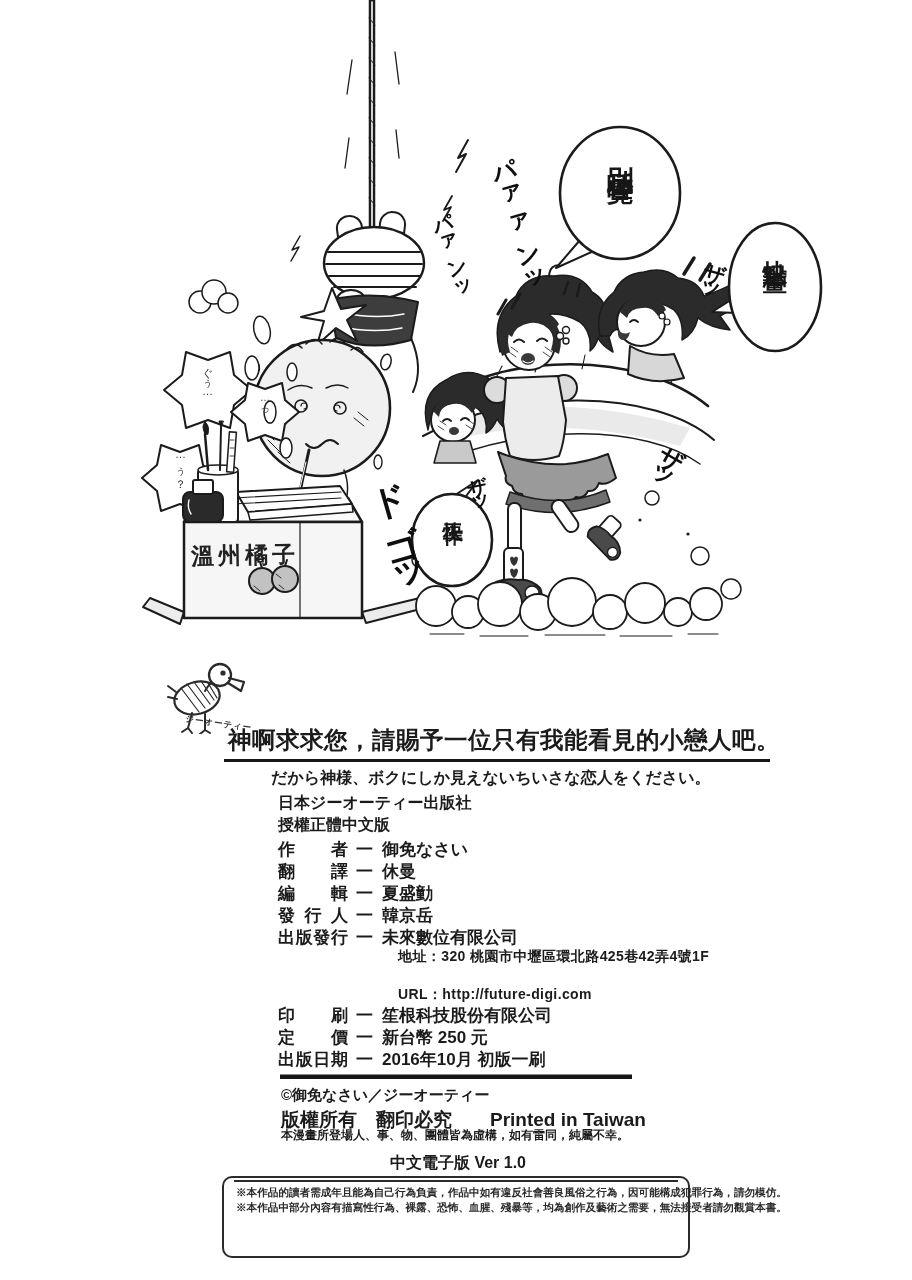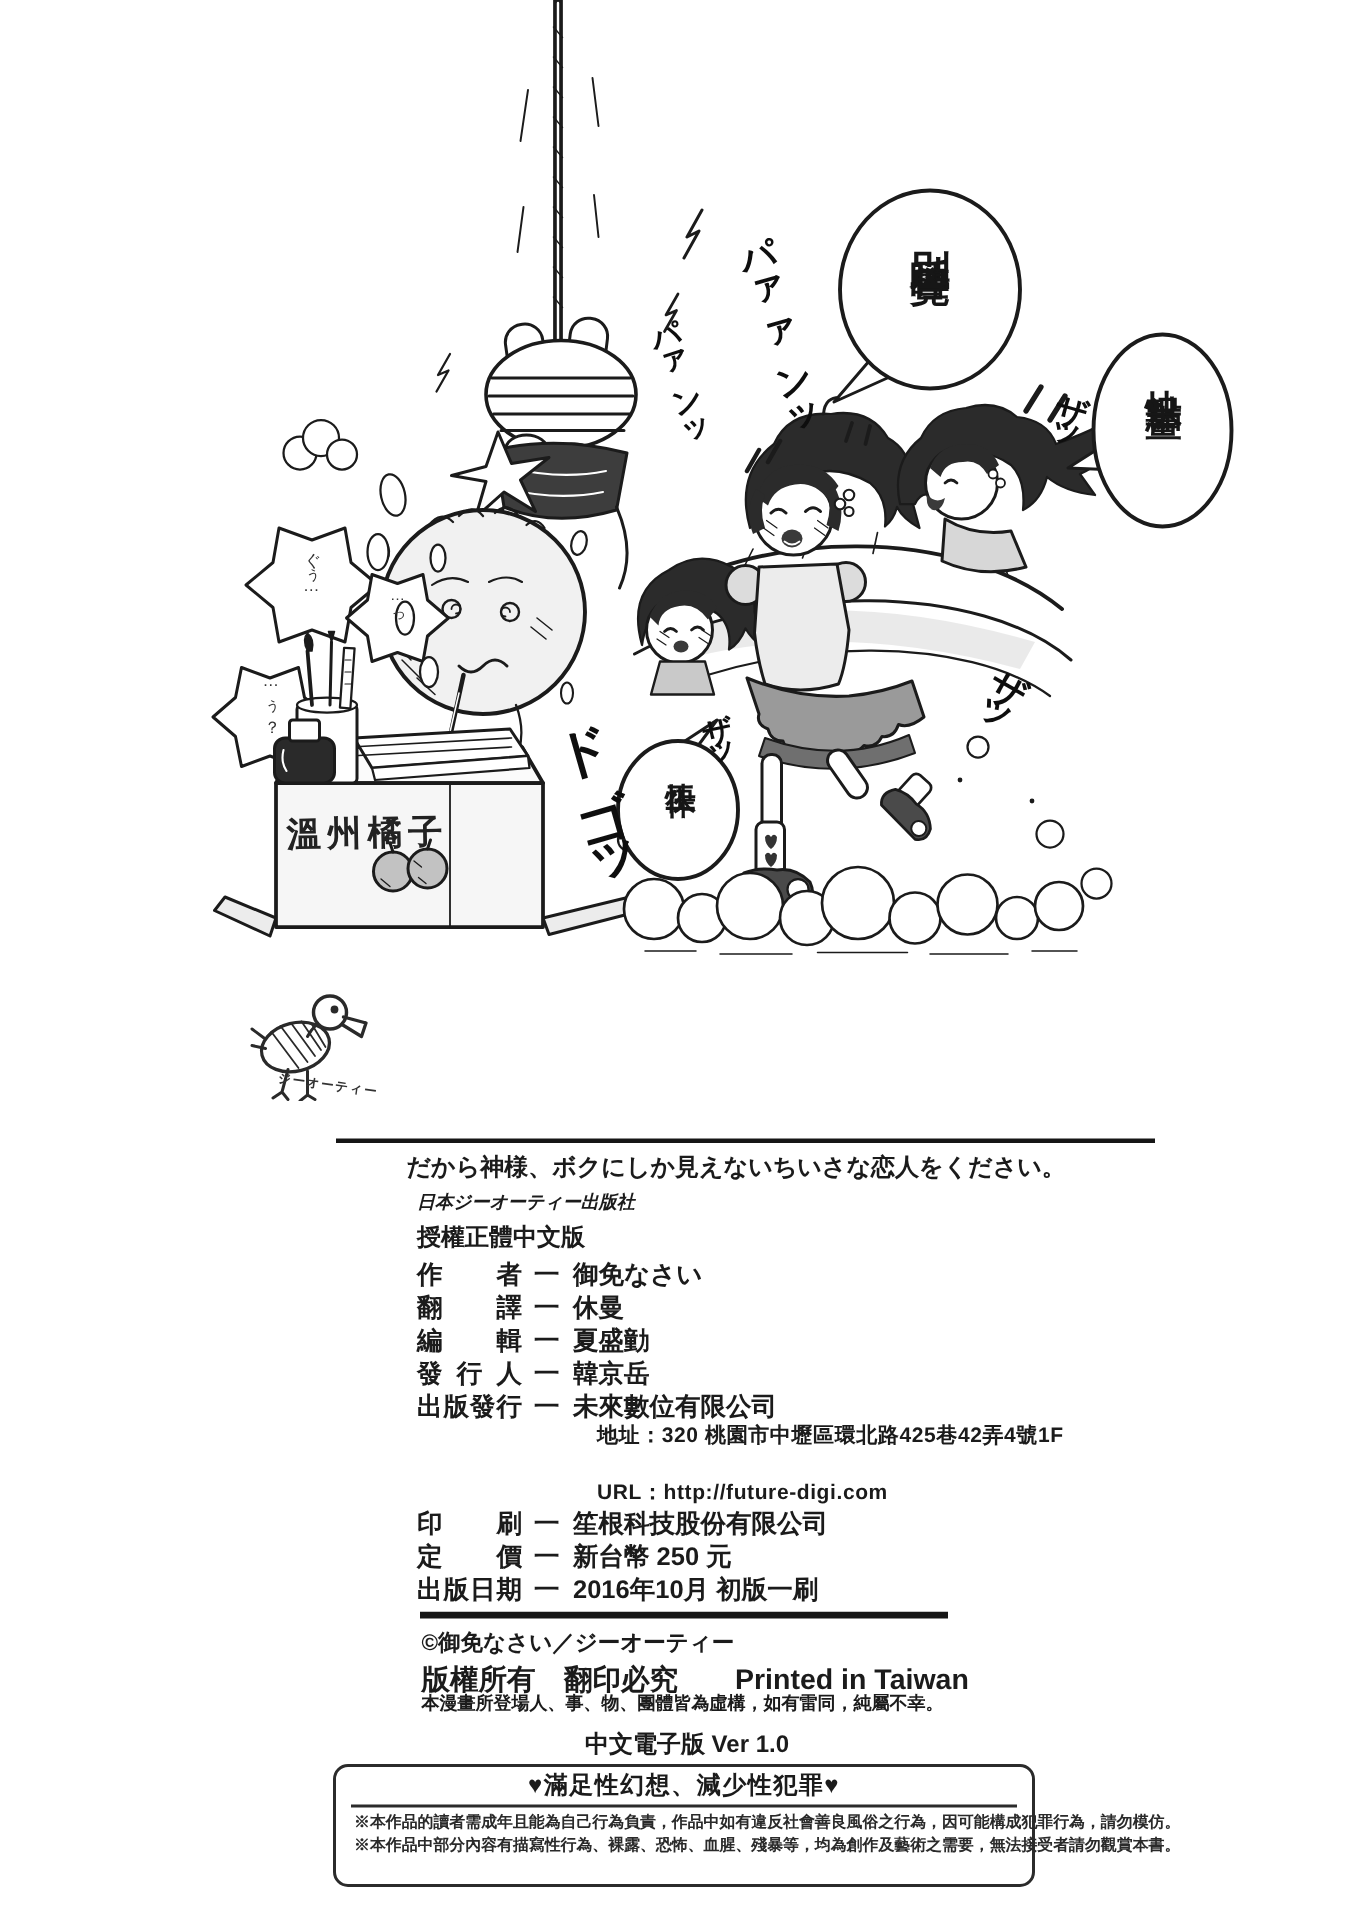--- a/index.html
+++ b/index.html
@@ -17,21 +17,21 @@
   .bubble-text { position:absolute; font-weight:bold; color:#161616; line-height:1.12; }
   .sfx { position:absolute; font-weight:bold; color:#0e0e0e; line-height:1.02; }
   .mutter { position:absolute; color:#333; line-height:1.05; }
   .crate-label { position:absolute; font-weight:bold; color:#222; white-space:nowrap; }
 
   
   .title-zh { position:absolute; left:228px; top:724px; font-size:23.5px; font-weight:bold; letter-spacing:0.5px; white-space:nowrap; }
   .title-underline { position:absolute; left:224px; top:759px; width:546px; height:3px; background:#161616; }
   .title-ja { position:absolute; left:271px; top:768px; font-size:16px; font-weight:bold; white-space:nowrap; }
 
-  .pub-company { position:absolute; left:278px; top:793px; font-size:12px; font-weight:bold;font-style:italic; }
+  .pub-company { position:absolute; left:278px; top:793px; font-size:16px; font-weight:bold; }
   .pub-license { position:absolute; left:278px; top:815px; font-size:16px; font-weight:bold;font-family:Liberation Mono, monospace; }
 
   .crow { position:absolute; left:278px; display:flex; font-size:17px; font-weight:bold; white-space:nowrap; }
   .clabel { display:inline-block; width:70px; text-align:justify; text-align-last:justify; }
   .cdash { display:inline-block; margin-left:8px; width:26px; }
   .cval  { display:inline-block; }
   .cextra { position:absolute; left:398px; font-size:14px; font-weight:bold; white-space:nowrap; letter-spacing:0.4px; }
 
   .rule-heavy { position:absolute; left:280px; top:1076px; width:352px; height:3px; background:#161616; box-shadow:0 -1.5px 0 #161616; }
 
@@ -274,20 +274,21 @@
     <path d="M18,30 l18,24 M24,26 l18,24 M31,24 l16,22 M38,23 l13,19 M45,25 l9,15" stroke-width="1.2"></path>
     <path d="M13,34 l-8,-6 M14,41 l-9,-2" stroke-width="2"></path>
     <circle cx="57" cy="17" r="11" fill="#ffffff" stroke-width="2.3"></circle>
     <circle cx="60" cy="15" r="2.6" fill="#2a2a2a" stroke="none"></circle>
     <path d="M66,20 L81,24 M65,25 L78,33 M81,24 L78,33" stroke-width="2.2"></path>
     <path d="M48,25 q-4,4 -6,8" stroke-width="2"></path>
     <path d="M29,55 l-4,15 m0,0 l-6,4 m6,-4 l4,5 M42,56 l0,16 m0,0 l-5,4 m5,-4 l5,3" stroke-width="2"></path>
   </svg>
   <div class="logo-caption">ジーオーティー</div>
 
+  <div class="title-zh">神啊求求您，請賜予一位只有我能看見的小戀人吧。</div>
   <div class="title-underline"></div>
   <div class="title-ja">だから神様、ボクにしか見えないちいさな恋人をください。</div>
 
   <div class="pub-company">日本ジーオーティー出版社</div>
   <div class="pub-license">授權正體中文版</div>
 
   <div class="crow" style="top:838px">
     <span class="clabel">作者</span>
       <span class="cdash">一</span>
       <span class="cval">御免なさい</span>
@@ -330,19 +331,18 @@
       <span class="cval">2016年10月 初版一刷</span>
   </div>
 
   <div class="rule-heavy"></div>
   <div class="copy-credit">©御免なさい／ジーオーティー</div>
   <div class="copy-rights">版權所有　翻印必究　　Printed in Taiwan</div>
   <div class="copy-disclaimer">本漫畫所登場人、事、物、團體皆為虛構，如有雷同，純屬不幸。</div>
 
   <div class="edition">中文電子版 Ver 1.0</div>
   <div class="notice-box">
-    <div class="notice-title">♥滿足性幻想、減少性犯罪♥</div>
     <div class="notice-rule"></div>
     <div class="notice-line">※本作品的讀者需成年且能為自己行為負責，作品中如有違反社會善良風俗之行為，因可能構成犯罪行為，請勿模仿。</div>
     <div class="notice-line">※本作品中部分內容有描寫性行為、裸露、恐怖、血腥、殘暴等，均為創作及藝術之需要，無法接受者請勿觀賞本書。</div>
   </div>
 
 </div>
 
 </body></html>

